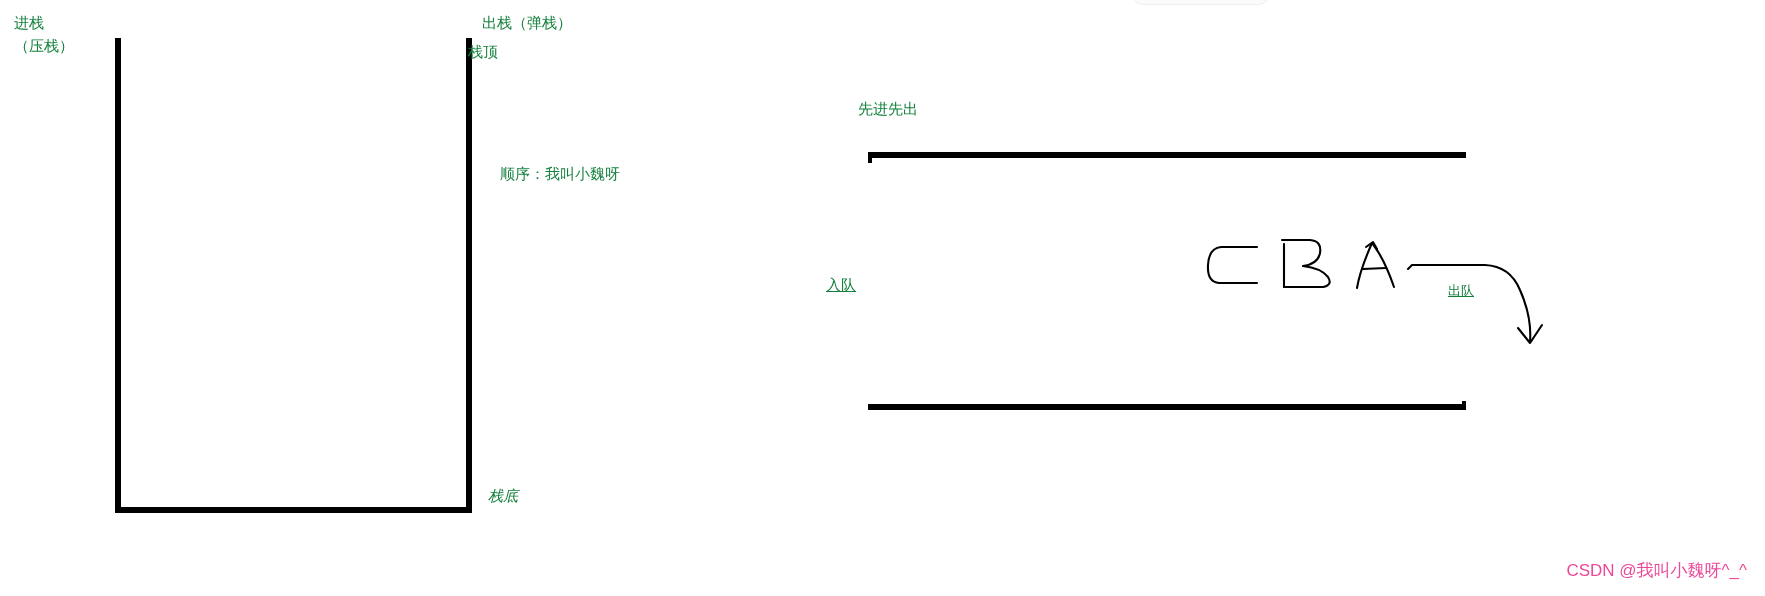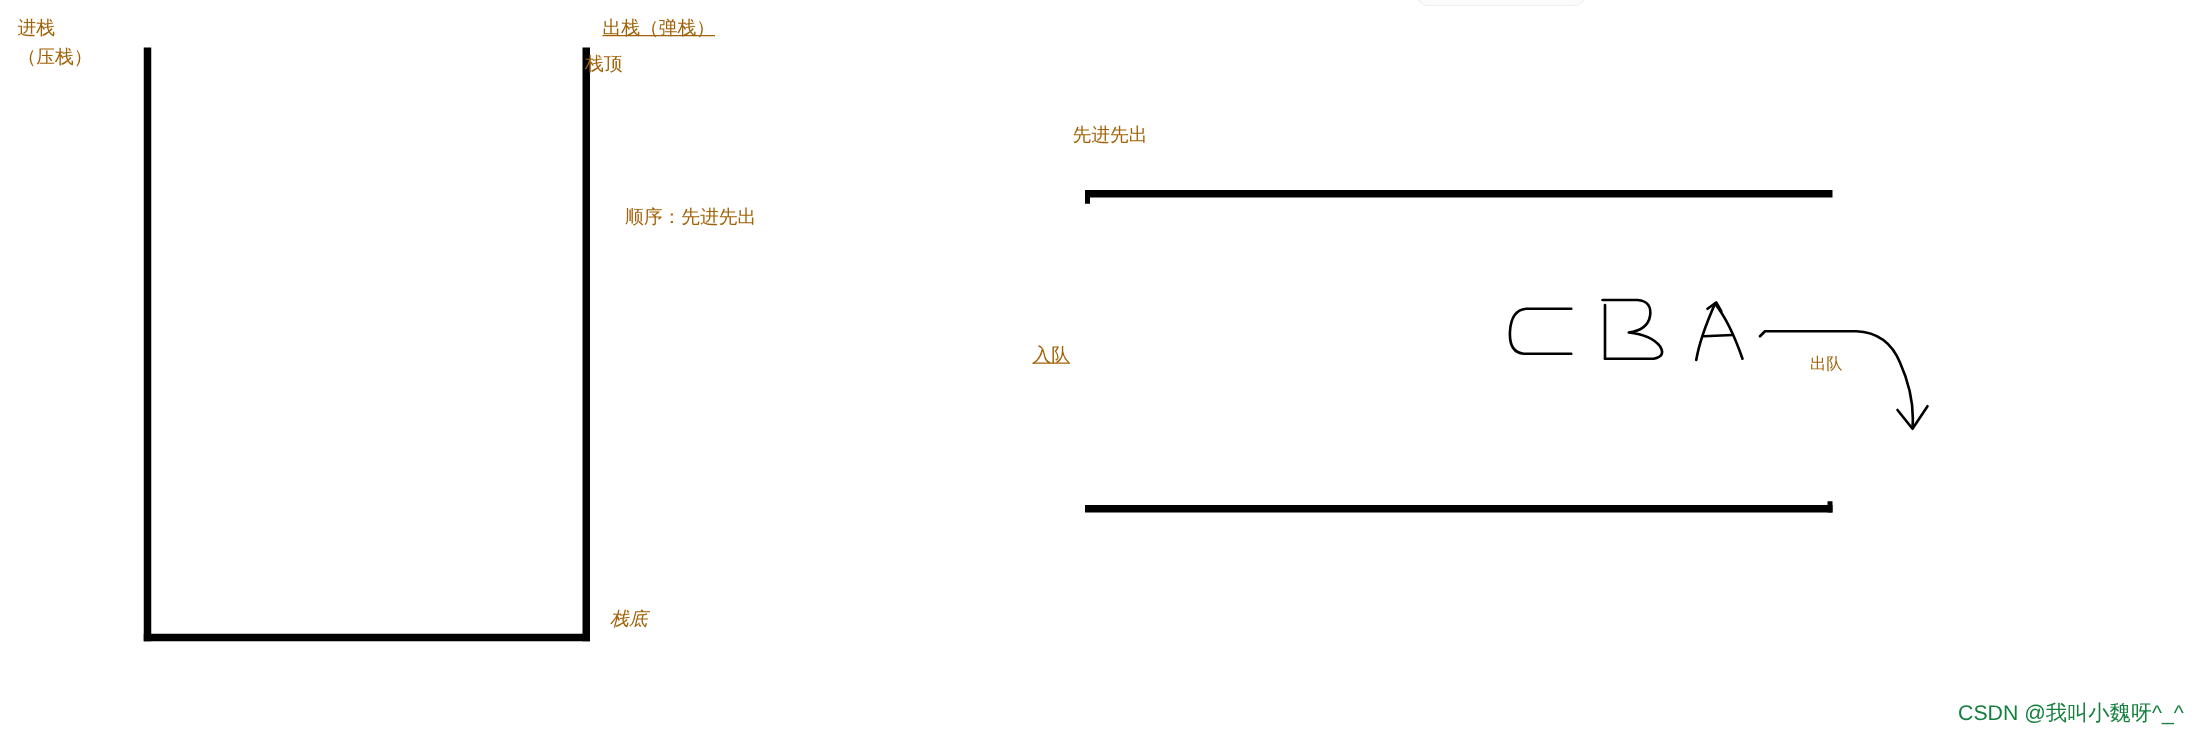--- a/index.html
+++ b/index.html
@@ -16,21 +16,21 @@
     position: relative;
     width: 1765px;
     height: 596px;
     background: #ffffff;
     overflow: hidden;
   }
   .lbl {
     position: absolute;
     font-size: 15px;
     line-height: 1.5;
-    color: #a16207;
+    color: #15803d;
     white-space: pre;
     font-family: "Liberation Serif", "DejaVu Serif", serif;
   }
 
   
   #top-notch {
     position: absolute;
     left: 1133px;
     top: -14px;
     width: 134px;
@@ -61,21 +61,21 @@
   #stack-shape .floor {
     position: absolute;
     left: 0;
     right: 0;
     bottom: 0;
     height: 6px;
     background: #000000;
   }
 
   .stack-label-push   { left: 14px;  top: 12px; }
-  .stack-label-pop    { left: 482px; top: 12px; text-decoration: underline; }
+  .stack-label-pop    { left: 482px; top: 12px; }
   .stack-label-top    { left: 468px; top: 41px; }
   .stack-label-order  { left: 500px; top: 163px; }
   .stack-label-bottom { left: 488px; top: 485px; font-style: italic; }
 
   
   #queue-shape {
     position: absolute;
     left: 868px;
     top: 152px;
     width: 598px;
@@ -96,21 +96,21 @@
     width: 4px;
     height: 9px;
     background: #000000;
   }
   #queue-shape .tick.t-left  { left: 0;  top: 2px; }
   #queue-shape .tick.t-right { right: 0; bottom: 0px; }
 
   .queue-label-fifo    { left: 858px; top: 98px; text-align: right; }
   .queue-label-enqueue { left: 826px; top: 274px; text-decoration: underline; }
   .queue-label-dequeue { left: 1448px; top: 281px;
-                         font-size: 13px; }
+                         font-size: 13px; text-decoration: underline; }
 
   
   #hand-svg {
     position: absolute;
     left: 1180px;
     top: 225px;
     width: 400px;
     height: 135px;
     overflow: visible;
   }
@@ -121,21 +121,21 @@
     stroke-linecap: round;
     stroke-linejoin: round;
   }
 
   
   #watermark {
     position: absolute;
     right: 18px;
     bottom: 14px;
     font-size: 17px;
-    color: #15803d;
+    color: #ec4899;
     font-family: "Liberation Sans", "DejaVu Sans", sans-serif;
     white-space: pre;
   }
 </style>
 </head>
 <body>
 
 <div id="canvas">
 
   <div id="top-notch"></div>
@@ -146,21 +146,21 @@
     <div class="floor"></div>
   </div>
 
   <div class="lbl stack-label-push">进栈
 （压栈）</div>
 
   <div class="lbl stack-label-pop">出栈（弹栈）</div>
 
   <div class="lbl stack-label-top">栈顶</div>
 
-  <div class="lbl stack-label-order">顺序：先进先出</div>
+  <div class="lbl stack-label-order">顺序：我叫小魏呀</div>
 
   <div class="lbl stack-label-bottom">栈底</div>
 
   <div id="queue-shape">
     <div class="rail top"></div>
     <div class="tick t-left"></div>
     <div class="rail bottom"></div>
     <div class="tick t-right"></div>
   </div>
 

